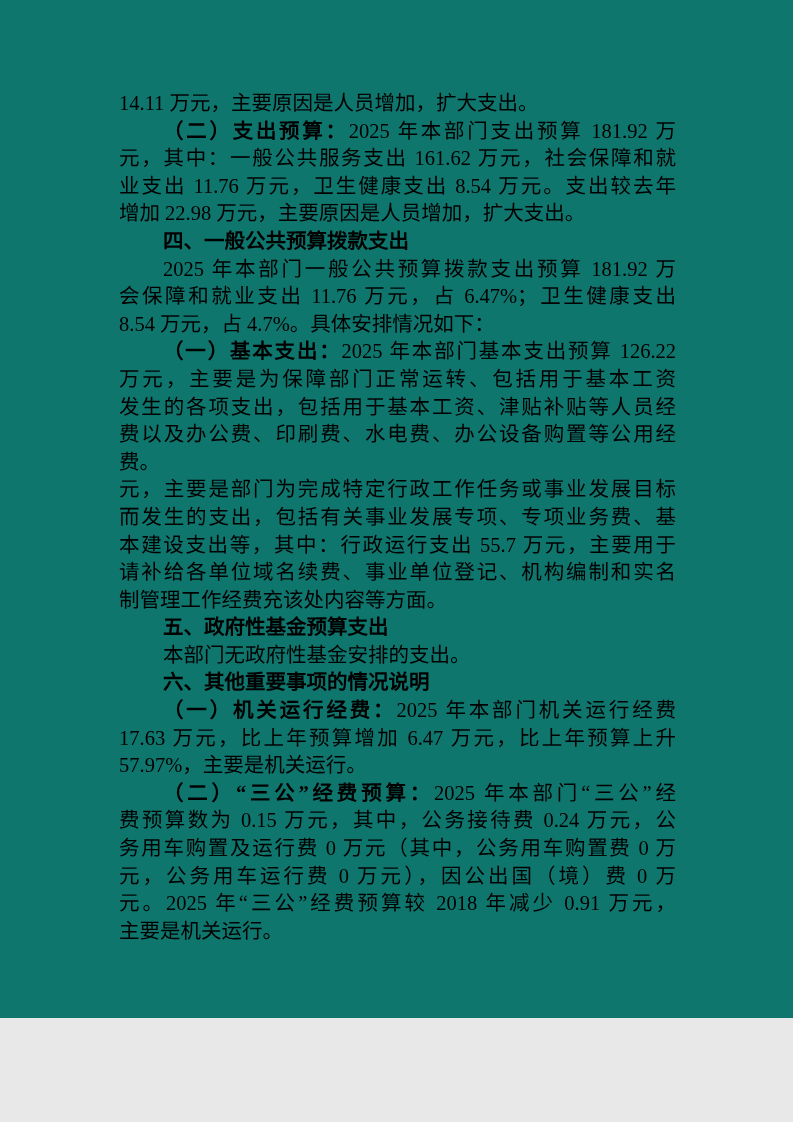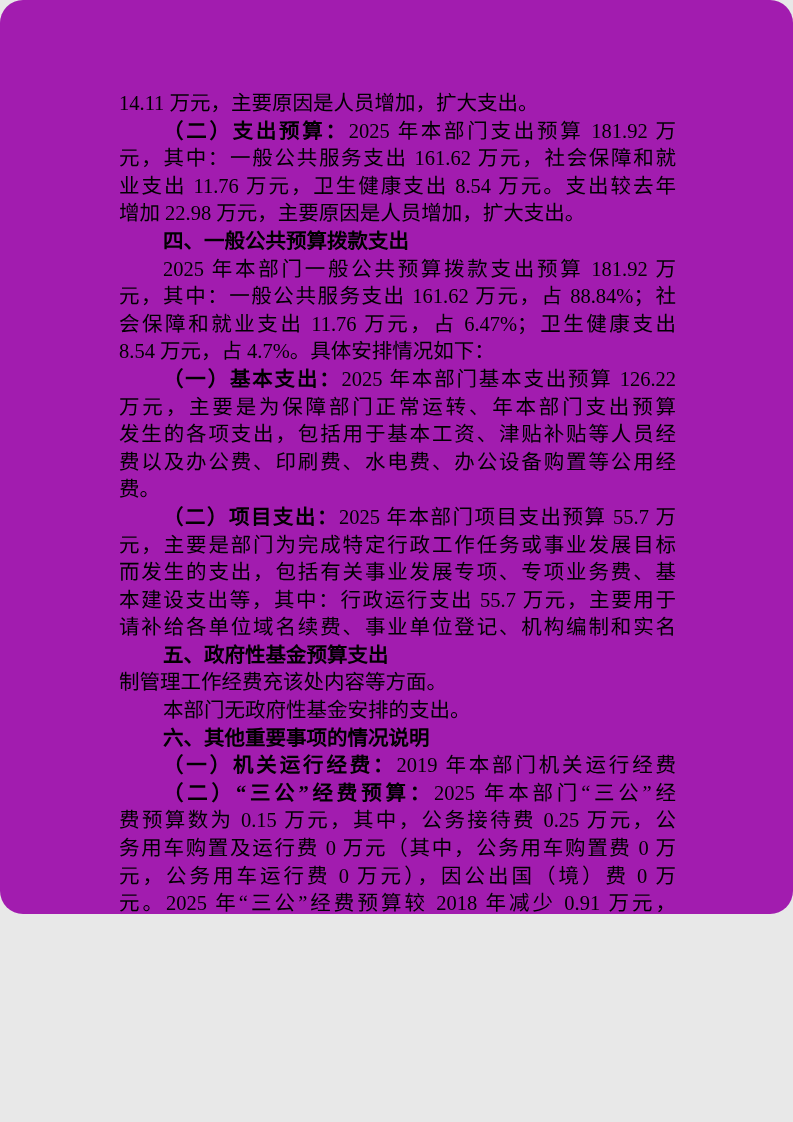--- a/index.html
+++ b/index.html
@@ -1,20 +1,19 @@
 <!DOCTYPE html>
 <html lang="zh-CN"><head>
 <meta charset="utf-8">
 <style>
   html,body{margin:0;padding:0;}
   body{width:793px;height:1122px;background:#e8e8e8;}
   .page{
-    position:relative;width:793px;height:914px;background:#a21caf;
+    position:relative;width:793px;height:1018px;background:#0f766e;
     overflow:hidden;
-    border-radius:23px;
   }
   .doc{
     position:absolute;left:119px;top:90px;width:557px;
     font-family:"Liberation Serif","DejaVu Serif",serif;
     font-size:20.5px;color:#000000;
   }
   .ln{height:27.6px;line-height:27.6px;overflow:hidden;text-align:left;}
   .j{text-align:justify;text-align-last:justify;text-justify:inter-character;}
   .i{text-indent:44px;}
   .ln b{font-weight:700;}
@@ -28,44 +27,44 @@
     <div class="ln"><span>14.11 万元，主要原因是人员增加，扩大支出。</span></div>
 
     <div class="ln j i"><b>（二）支出预算：</b><span>2025 年本部门支出预算 181.92 万</span></div>
     <div class="ln j"><span>元，其中：一般公共服务支出 161.62 万元，社会保障和就</span></div>
     <div class="ln j"><span>业支出 11.76 万元，卫生健康支出 8.54 万元。支出较去年</span></div>
     <div class="ln"><span>增加 22.98 万元，主要原因是人员增加，扩大支出。</span></div>
 
     <div class="ln i"><b>四、一般公共预算拨款支出</b></div>
 
     <div class="ln j i"><span>2025 年本部门一般公共预算拨款支出预算 181.92 万</span></div>
-    <div class="ln j"><span>元，其中：一般公共服务支出 161.62 万元，占 88.84%；社</span></div>
     <div class="ln j"><span>会保障和就业支出 11.76 万元，占 6.47%；卫生健康支出</span></div>
     <div class="ln"><span>8.54 万元，占 4.7%。具体安排情况如下：</span></div>
 
     <div class="ln j i"><b>（一）基本支出：</b><span>2025 年本部门基本支出预算 126.22</span></div>
-    <div class="ln j"><span>万元，主要是为保障部门正常运转、年本部门支出预算</span></div>
+    <div class="ln j"><span>万元，主要是为保障部门正常运转、包括用于基本工资</span></div>
     <div class="ln j"><span>发生的各项支出，包括用于基本工资、津贴补贴等人员经</span></div>
     <div class="ln j"><span>费以及办公费、印刷费、水电费、办公设备购置等公用经</span></div>
     <div class="ln"><span>费。</span></div>
 
-    <div class="ln j i"><b>（二）项目支出：</b><span>2025 年本部门项目支出预算 55.7 万</span></div>
     <div class="ln j"><span>元，主要是部门为完成特定行政工作任务或事业发展目标</span></div>
     <div class="ln j"><span>而发生的支出，包括有关事业发展专项、专项业务费、基</span></div>
     <div class="ln j"><span>本建设支出等，其中：行政运行支出 55.7 万元，主要用于</span></div>
     <div class="ln j"><span>请补给各单位域名续费、事业单位登记、机构编制和实名</span></div>
+    <div class="ln"><span>制管理工作经费充该处内容等方面。</span></div>
+
     <div class="ln i"><b>五、政府性基金预算支出</b></div>
-
-    <div class="ln"><span>制管理工作经费充该处内容等方面。</span></div>
     <div class="ln i"><span>本部门无政府性基金安排的支出。</span></div>
     <div class="ln i"><b>六、其他重要事项的情况说明</b></div>
 
-    <div class="ln j i"><b>（一）机关运行经费：</b><span>2019 年本部门机关运行经费</span></div>
+    <div class="ln j i"><b>（一）机关运行经费：</b><span>2025 年本部门机关运行经费</span></div>
+    <div class="ln j"><span>17.63 万元，比上年预算增加 6.47 万元，比上年预算上升</span></div>
+    <div class="ln"><span>57.97%，主要是机关运行。</span></div>
 
     <div class="ln j i"><b>（二）“三公”经费预算：</b><span>2025 年本部门“三公”经</span></div>
-    <div class="ln j"><span>费预算数为 0.15 万元，其中，公务接待费 0.25 万元，公</span></div>
+    <div class="ln j"><span>费预算数为 0.15 万元，其中，公务接待费 0.24 万元，公</span></div>
     <div class="ln j"><span>务用车购置及运行费 0 万元（其中，公务用车购置费 0 万</span></div>
     <div class="ln j"><span>元，公务用车运行费 0 万元），因公出国（境）费 0 万</span></div>
     <div class="ln j"><span>元。2025 年“三公”经费预算较 2018 年减少 0.91 万元，</span></div>
     <div class="ln"><span>主要是机关运行。</span></div>
 
   </div>
 </div>
 
 </body></html>

